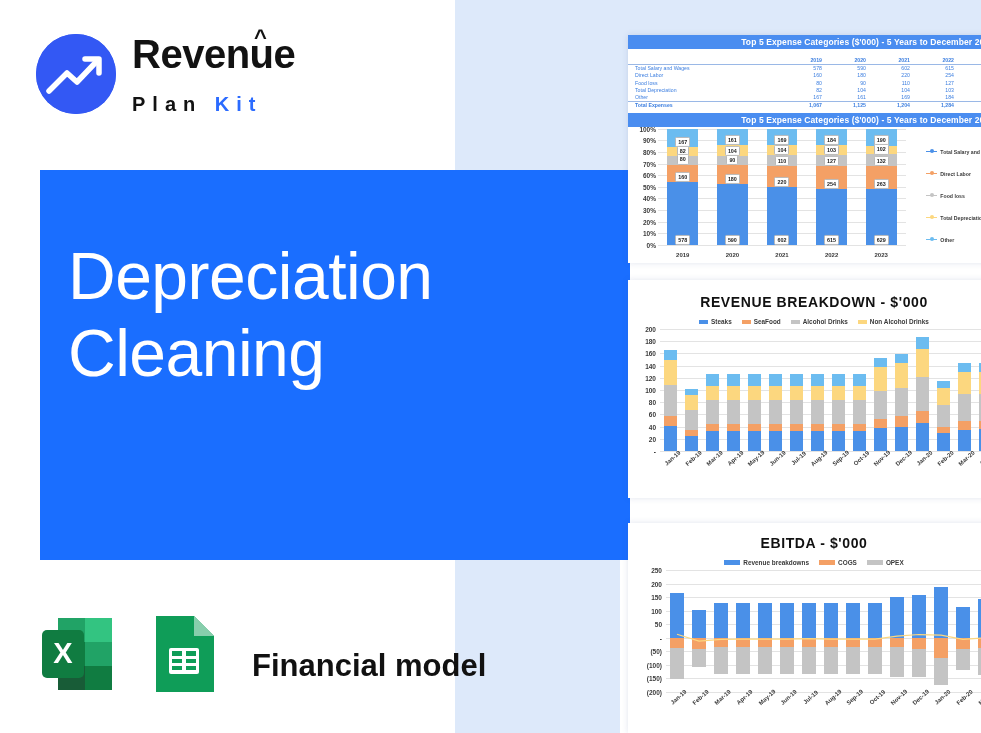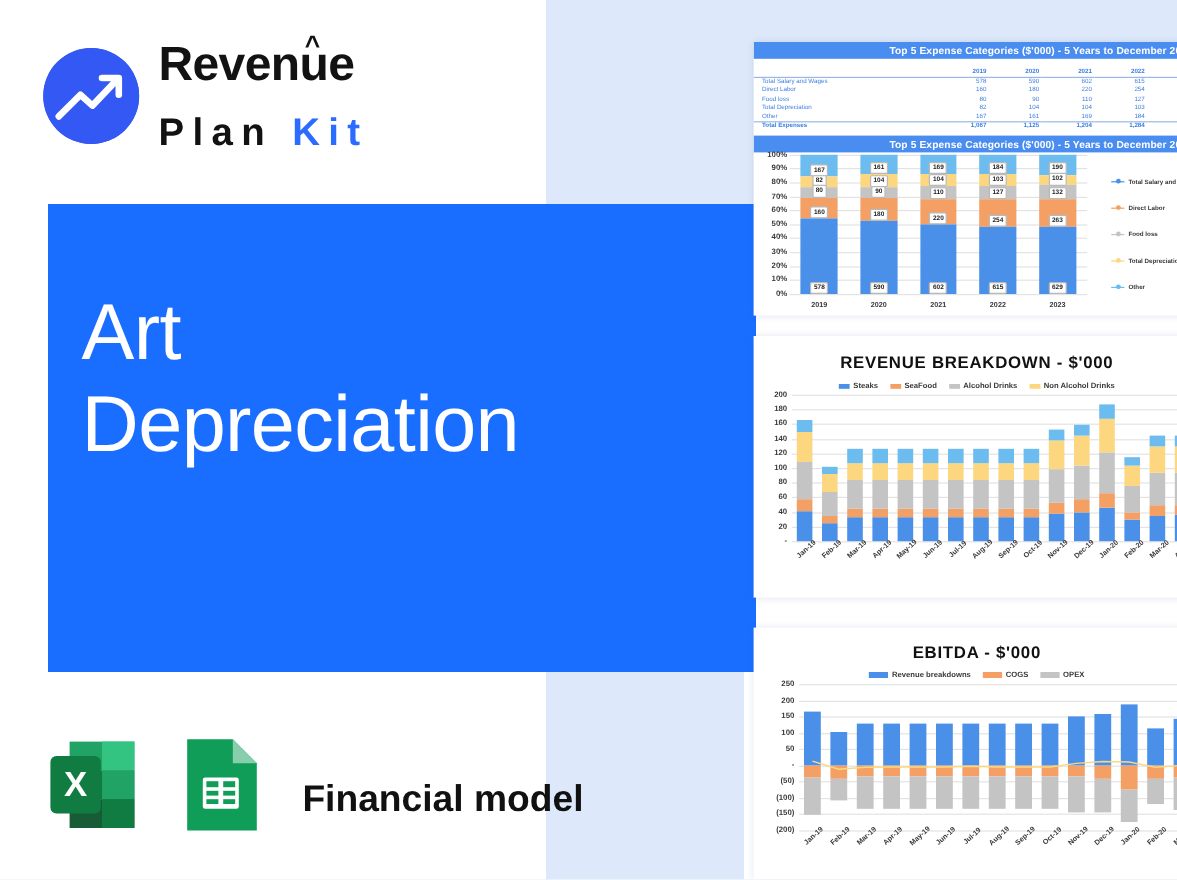--- a/index.html
+++ b/index.html
@@ -34,21 +34,21 @@
   #logo-mark svg { position: absolute; left: 0; top: 0; }
   #logo-type { margin-left: 16px; line-height: 1; }
   .logo-line1 {
     font-size: 40px; font-weight: bold; color: #121212;
     letter-spacing: -0.5px; position: relative; white-space: nowrap;
   }
   .logo-hat {
     position: absolute; left: 122px; top: -7px; font-size: 22px; font-weight: bold;
   }
   .logo-line2 {
-    font-size: 32px; font-weight: bold; color: #121212;
+    font-size: 20px; font-weight: bold; color: #121212;
     letter-spacing: 7px; margin-top: 20px; white-space: nowrap;
   }
   .logo-kit { color: #2b6bff; }
 
   
   #hero {
     position: absolute; left: 40px; top: 170px; width: 590px; height: 390px;
     background: #1a6eff;
   }
   #hero-title {
@@ -167,22 +167,22 @@
     </div>
     <div class="logo-line2">
       <span>Plan</span>
       <span class="logo-kit">Kit</span>
     </div>
   </div>
 </div>
 
 <div id="hero">
   <div id="hero-title">
-    <div>Art</div>
     <div>Depreciation</div>
+    <div>Cleaning</div>
   </div>
 </div>
 
 <div id="footer-badges">
   <div class="app-icon">
     <svg width="84" height="84" viewBox="0 0 84 84" aria-hidden="true">
       <rect x="22" y="6" width="54" height="24" fill="#21a366"></rect>
       <rect x="22" y="30" width="54" height="24" fill="#107c41"></rect>
       <rect x="22" y="54" width="54" height="24" fill="#185c37"></rect>
       <rect x="49" y="6" width="27" height="24" fill="#33c481"></rect>

